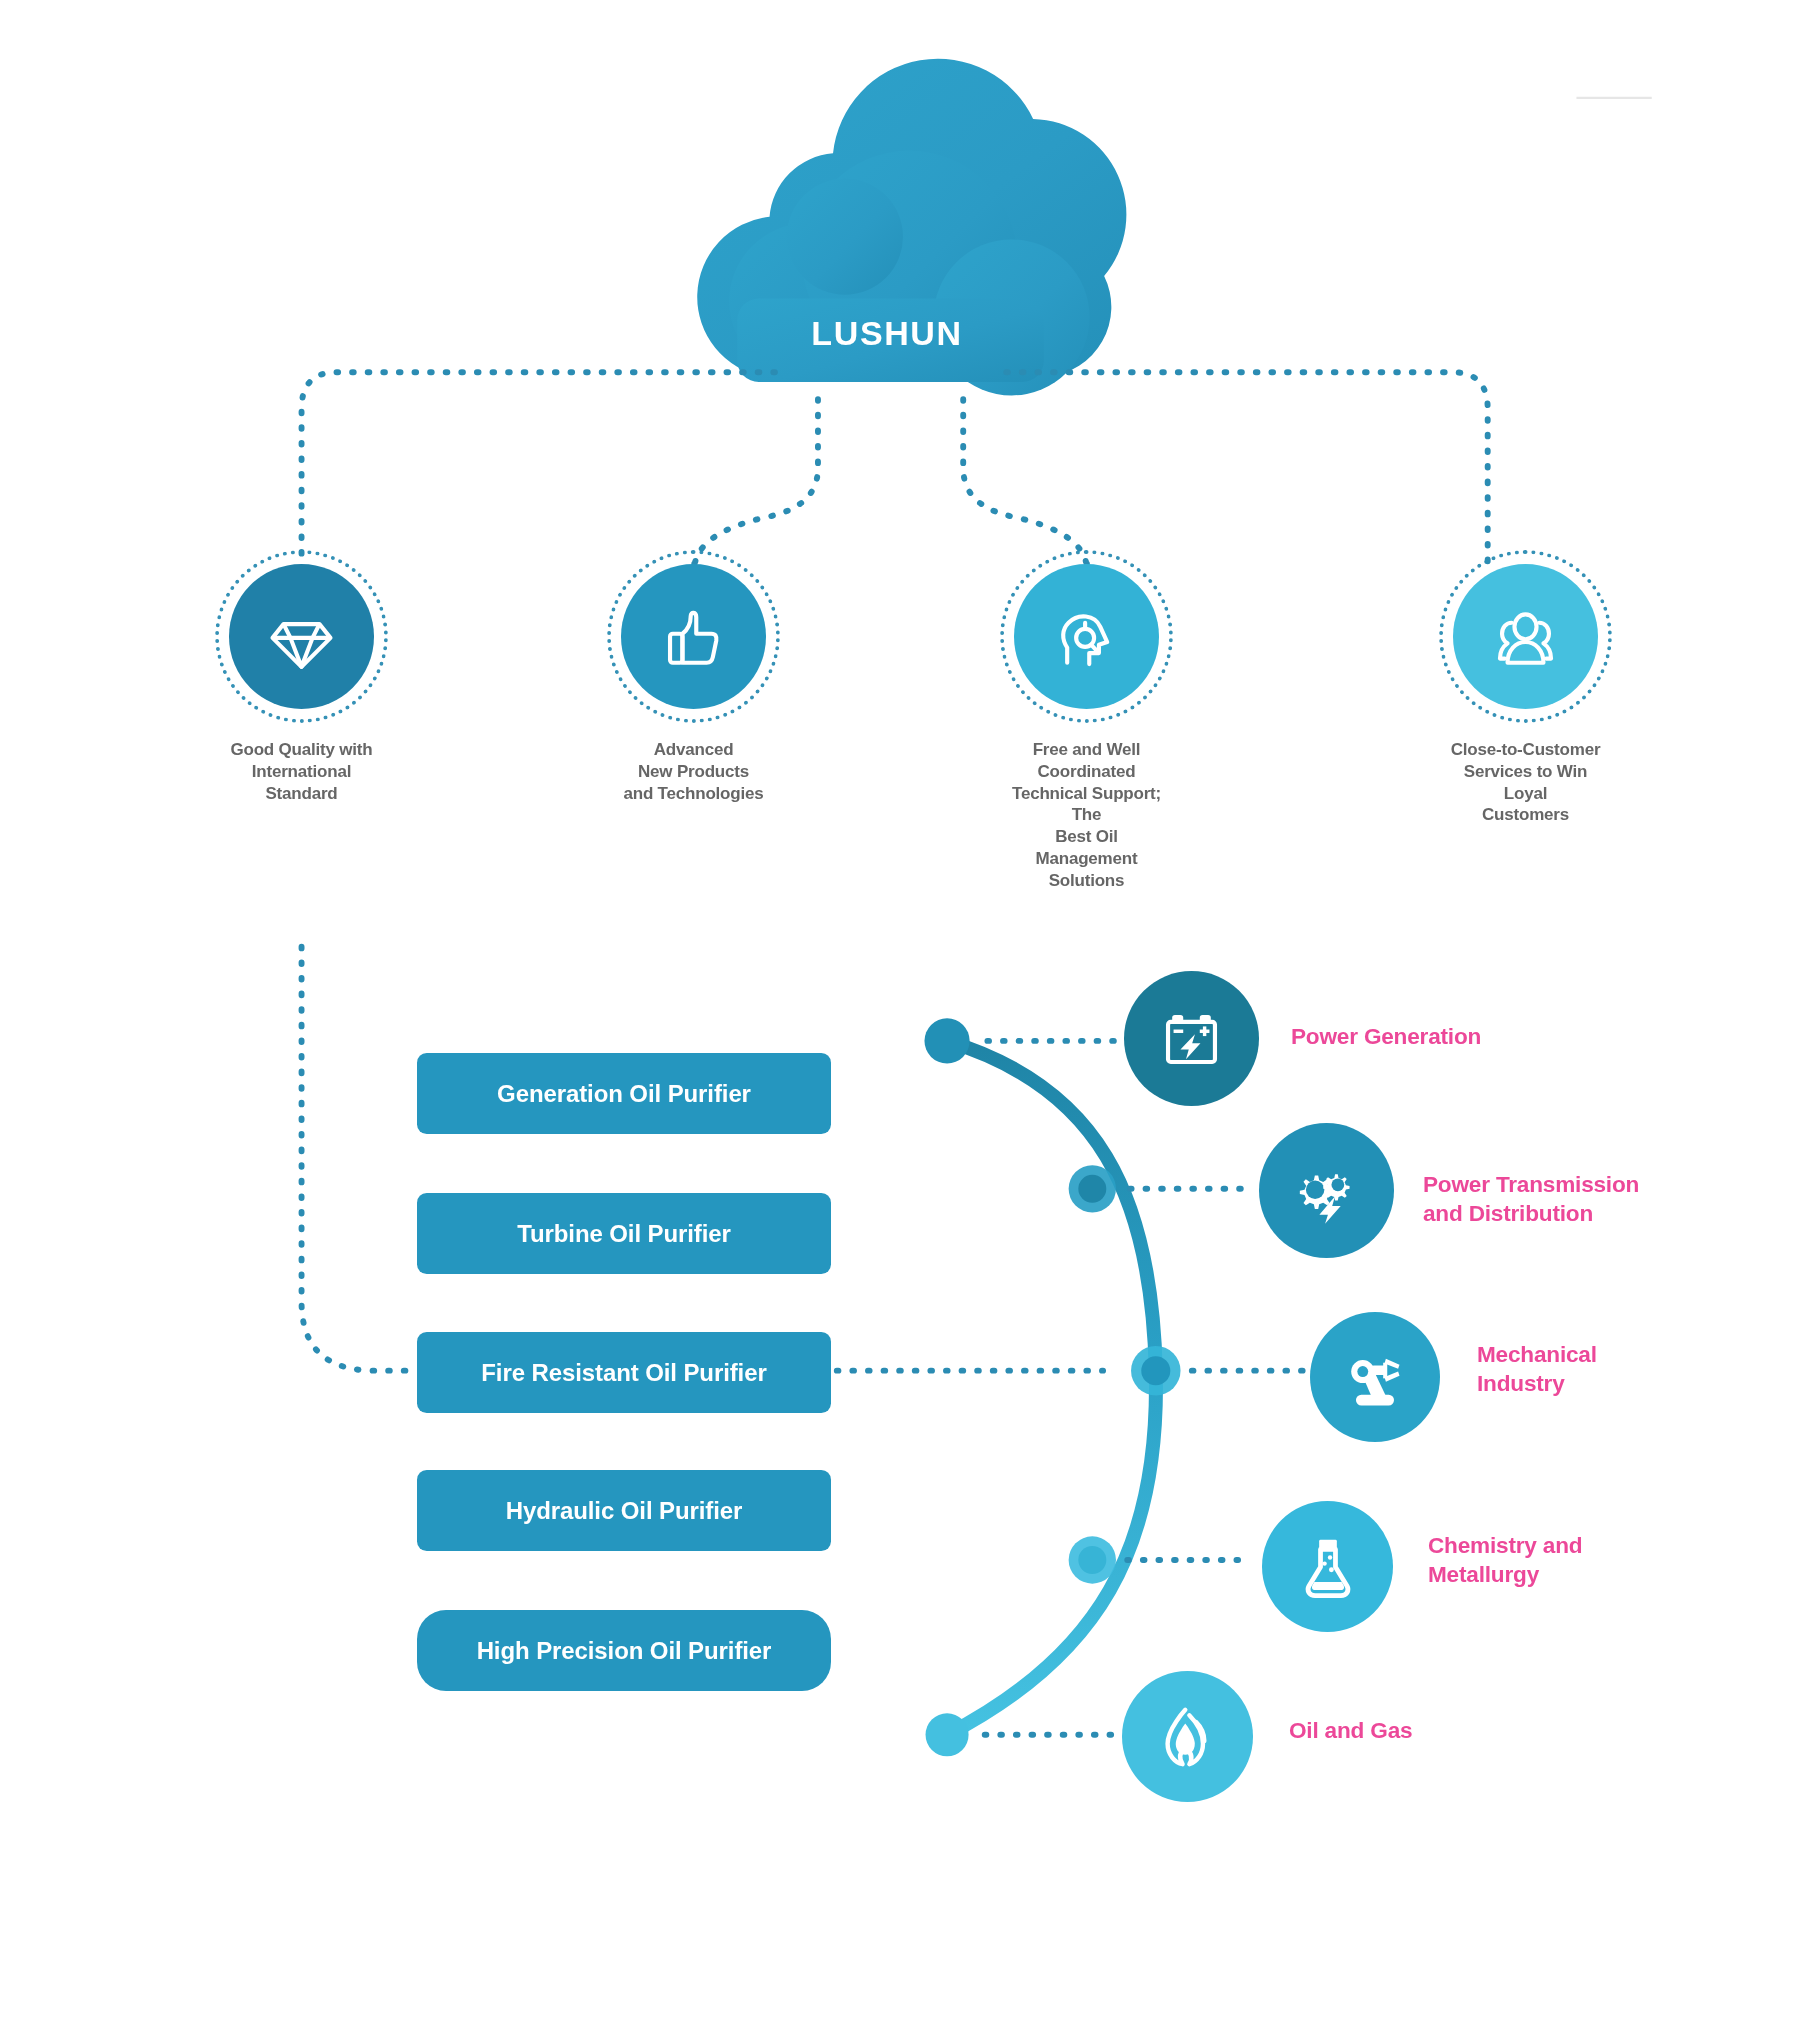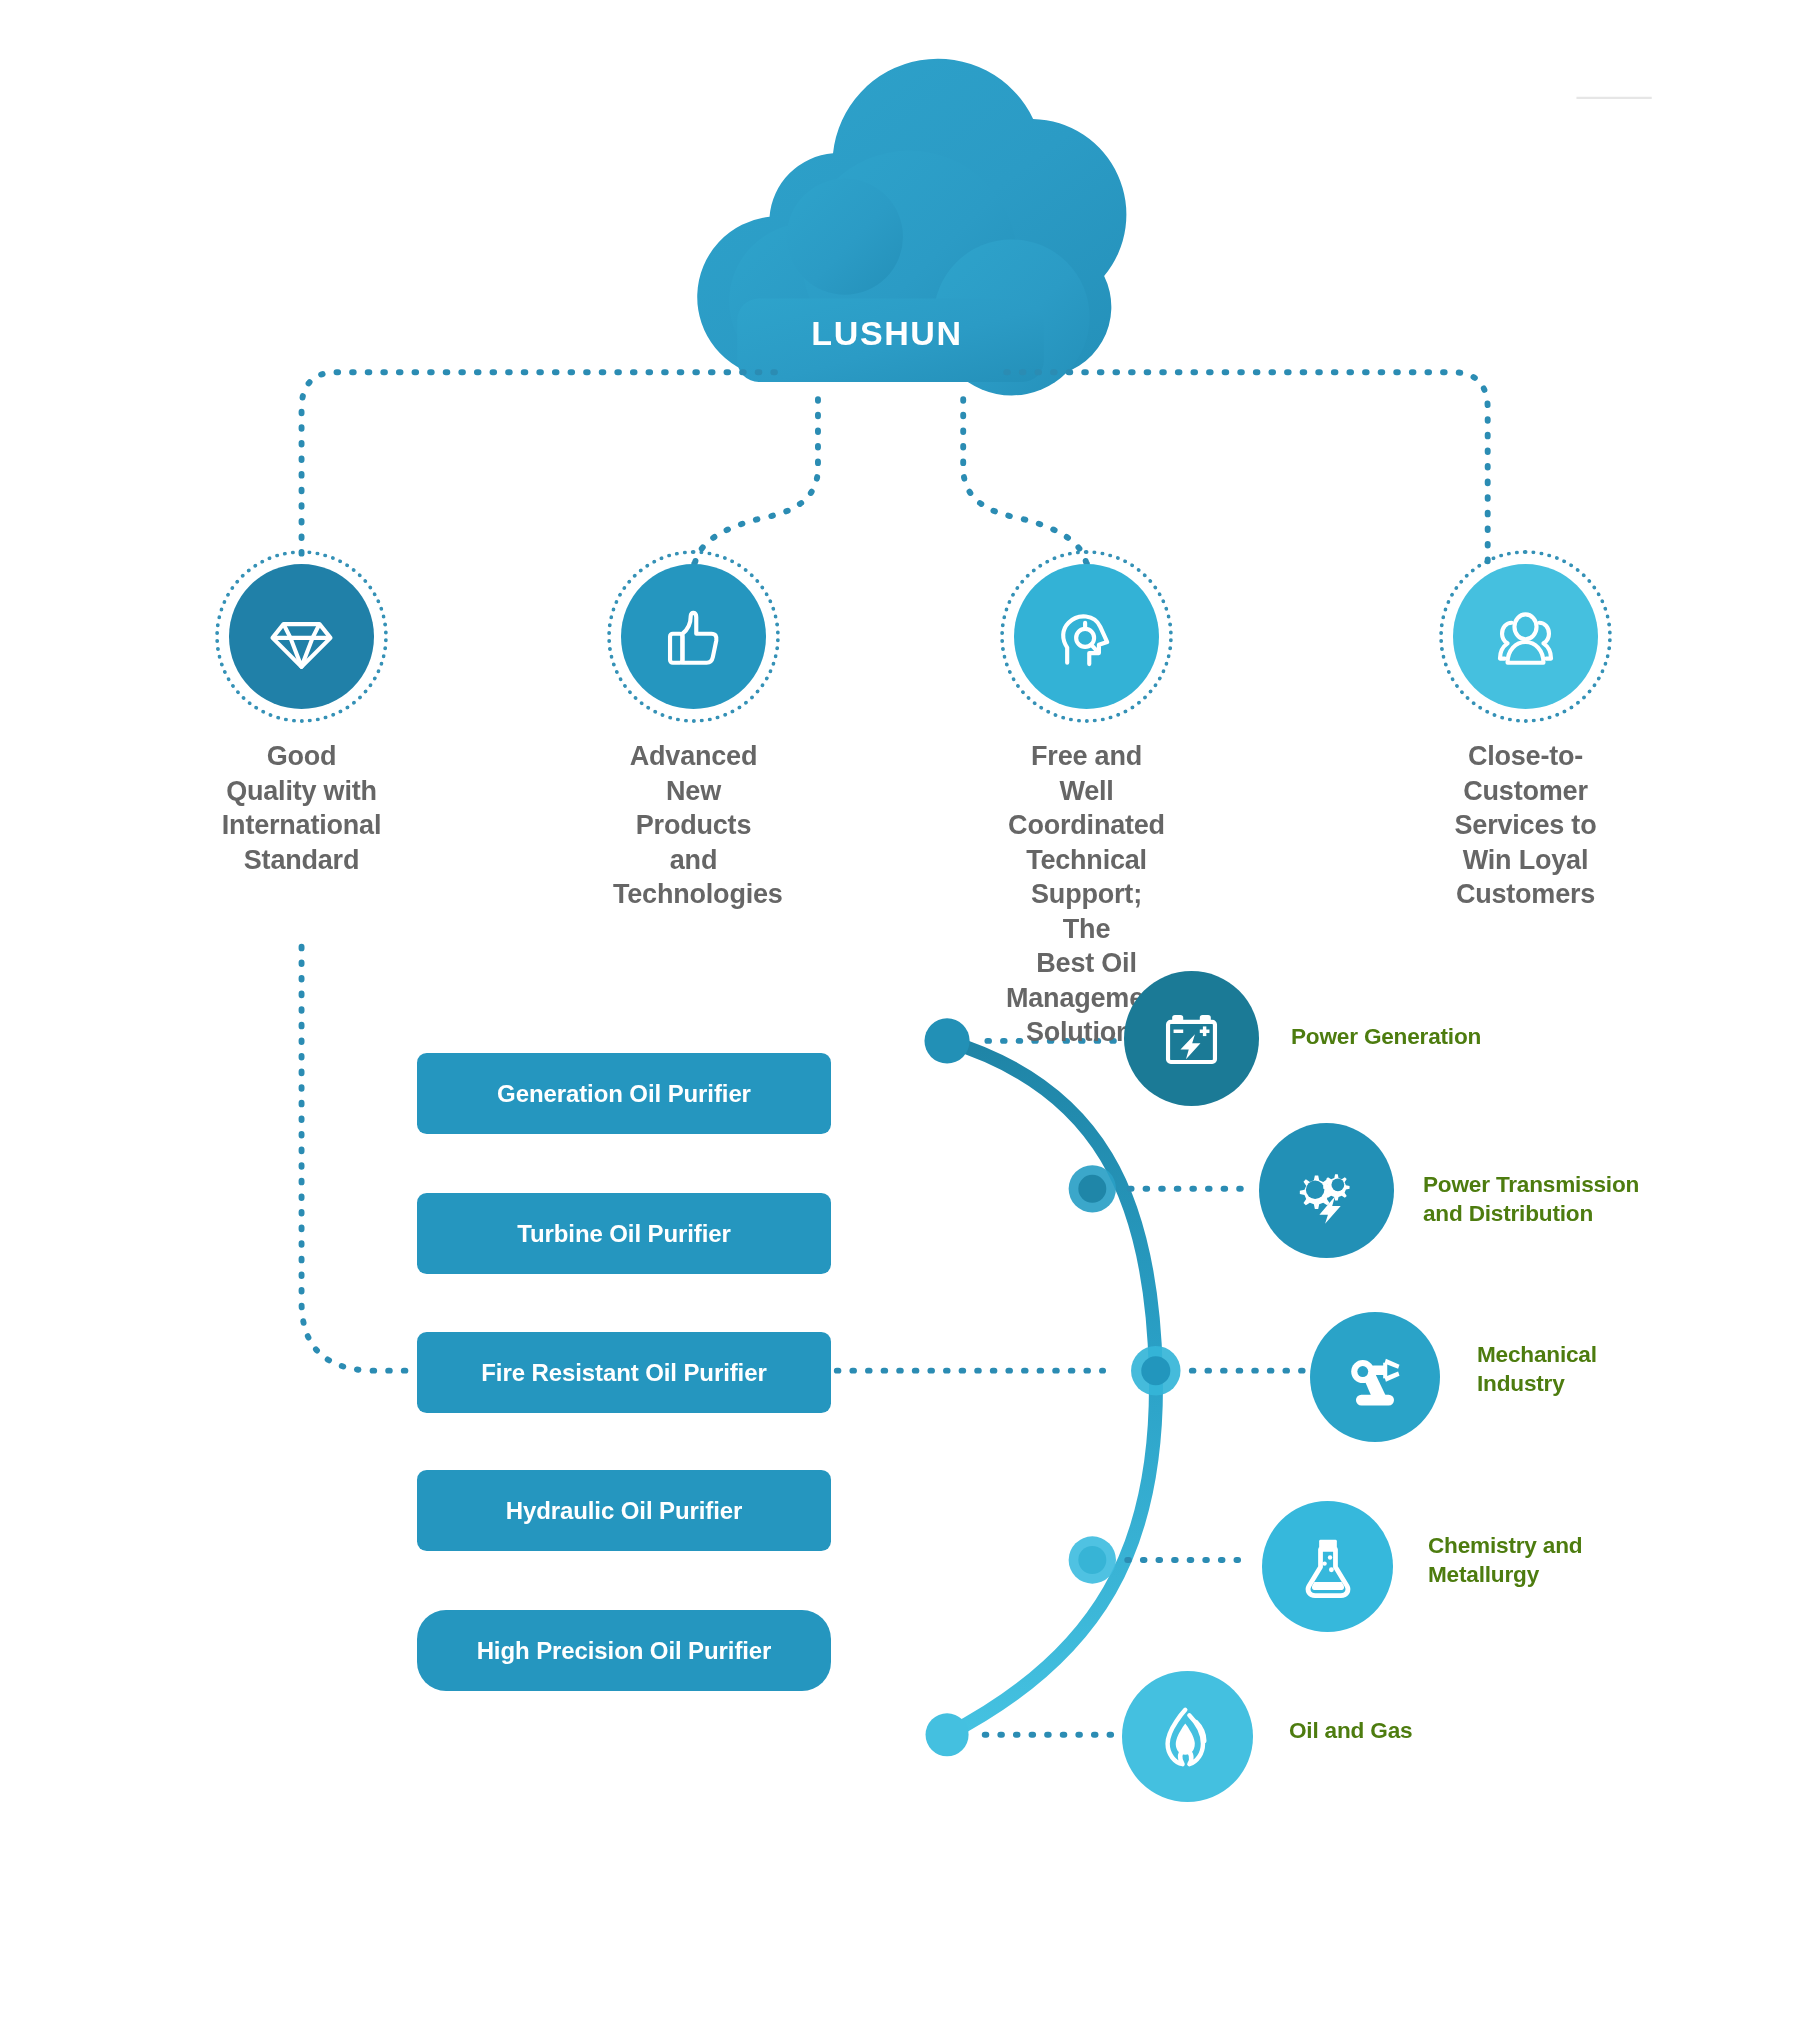--- a/index.html
+++ b/index.html
@@ -66,21 +66,21 @@
     left: -14px; top: -14px;
     width: 173px; height: 173px;
     border-radius: 50%;
     border: 4.8px dotted #2b8cb3;
     opacity: .95;
   }
   .pillar-icon { width: 69px; height: 69px; position: relative; z-index: 2; }
   .pillar-caption {
     margin-top: 30px;
     color: #666666;
-    font-size: 27px;
+    font-size: 17px;
     font-weight: bold;
     line-height: 1.28;
     letter-spacing: -0.2px;
     white-space: pre-line;
   }
 
   
   .prod-btn {
     position: absolute;
     width: 414px;
@@ -100,21 +100,21 @@
   .ind-circle {
     position: absolute;
     border-radius: 50%;
     display: flex;
     align-items: center;
     justify-content: center;
   }
   .ind-icon { position: relative; }
   .ind-label {
     position: absolute;
-    color: #4d7c0f;
+    color: #ec4899;
     font-size: 22.6px;
     font-weight: bold;
     line-height: 1.3;
     letter-spacing: -0.2px;
     white-space: pre-line;
   }
 </style>
 </head>
 <body>
 

